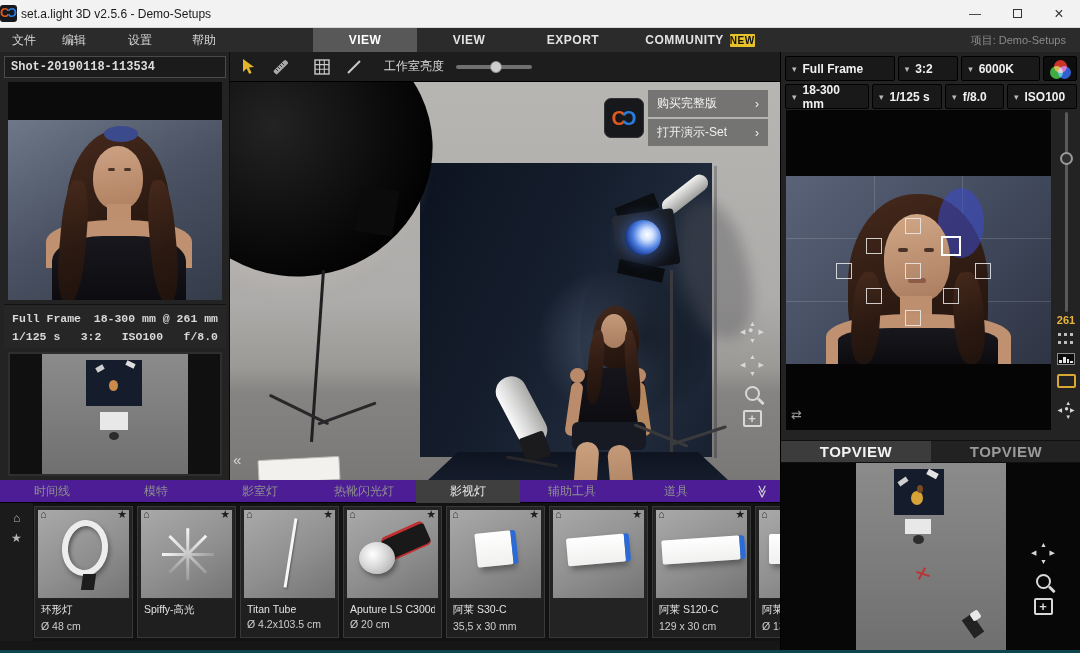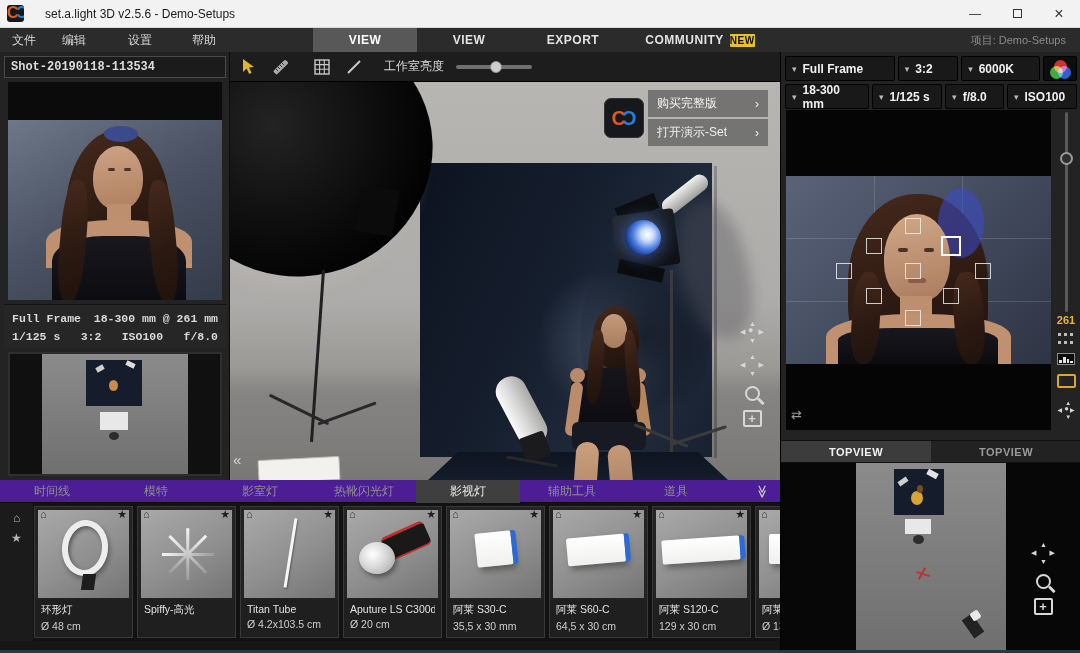--- a/index.html
+++ b/index.html
@@ -4,24 +4,24 @@
 <style>
   * { margin:0; padding:0; box-sizing:border-box; }
   html,body { width:1080px; height:653px; overflow:hidden; background:#000;
     font-family:"Liberation Sans","DejaVu Sans",sans-serif; }
   .abs { position:absolute; }
   #app { position:relative; width:1080px; height:653px; background:#1c1c1c; }
 
   
   #titlebar { left:0; top:0; width:1080px; height:28px; background:#f2f2f2;
     display:flex; align-items:center; border-bottom:1px solid #d8d8d8; }
-  .applogo { width:17px; height:17px; margin-left:7px; background:#16181d; border-radius:3px;
-    position:relative; overflow:hidden; font-weight:bold; font-size:16px; line-height:16px; }
+  .applogo { width:17px; height:17px; background:#16181d; border-radius:3px;
+    position:relative; overflow:hidden; font-weight:bold; font-size:13px; line-height:16px; }
   .applogo .c1 { color:#e05a1e; } .applogo .c2 { color:#2a7de0; margin-left:-2px; }
-  #win-title { margin-left:21px; font-size:12px; color:#1a1a1a; }
+  #win-title { margin-left:4px; font-size:12px; color:#1a1a1a; }
   .wbtns { margin-left:auto; display:flex; height:100%; }
   .wbtn { width:42px; height:100%; display:flex; align-items:center; justify-content:center;
     color:#333; font-size:12px; }
   .maxbox { width:9px; height:9px; border:1px solid #333; }
 
   
   #menubar { left:0; top:28px; width:1080px; height:24px; background:#2b2b2b; }
   .menu-item { position:absolute; top:0; height:24px; line-height:24px; font-size:12px; color:#d6d6d6; }
   #maintabs { position:absolute; left:313px; top:0; height:24px; display:flex; }
   .mtab { width:104px; height:24px; display:flex; align-items:center; justify-content:center;
@@ -134,21 +134,21 @@
   .strip-icon { position:absolute; left:4px; width:20px; display:flex; justify-content:center; }
   .dotgrid { width:16px; height:13px; display:grid; grid-template-columns:repeat(3,1fr); gap:2px; }
   .dotgrid i { width:3px; height:3px; background:#bdbdbd; }
   .histo { width:18px; height:12px; background:#0c0c0c; border:1px solid #8a8a8a; display:flex;
     align-items:flex-end; gap:1px; padding:1px; }
   .histo i { flex:1; background:#e5e5e5; }
   .yframe { width:19px; height:14px; border:2px solid #d9a733; border-radius:2px; }
 
   #rp-tabs { position:absolute; left:0; top:388px; width:300px; height:23px; display:flex;
     border-top:1px solid #101010; border-bottom:1px solid #101010; }
-  .rp-tab { flex:1; display:flex; align-items:center; justify-content:center; font-size:11px;
+  .rp-tab { flex:1; display:flex; align-items:center; justify-content:center; font-size:15px;
     font-weight:bold; letter-spacing:.5px; color:#9a9a9a; background:#222; }
   .rp-tab.active { background:#3c3c3c; color:#f2f2f2; }
   #topview { position:absolute; left:0; top:411px; width:300px; height:190px; background:#070707; overflow:hidden; }
 
   
   #bottom-panel { left:0; top:480px; width:780px; height:173px; background:#161616; }
   #btabs { position:absolute; left:0; top:0; width:780px; height:23px; background:#4c1d95;
     border-bottom:1px solid #000; display:flex; align-items:center; }
   .btab { width:104px; height:23px; display:flex; align-items:center; justify-content:center;
     font-size:12px; color:#8f8f8f; }
@@ -647,24 +647,20 @@
       <div class="card" style="left:549px;">
         <div class="chead">
             <span class="hm">⌂</span>
             <span class="st">★</span>
           </div>
         <div class="cimg">
           <div class="panel" style="left:14px;top:26px;width:58px;height:28px;transform:rotate(-5deg);">
               <div class="edge"></div>
             </div>
         </div>
-        <div class="clabel">
-            <div class="cname">阿莱 S60-C</div>
-            <div class="csize">64,5 x 30 cm</div>
-          </div>
       </div>
 
       <div class="card" style="left:652px;">
         <div class="chead">
             <span class="hm">⌂</span>
             <span class="st">★</span>
           </div>
         <div class="cimg">
           <div class="panel" style="left:6px;top:28px;width:78px;height:24px;transform:rotate(-4deg);">
               <div class="edge"></div>

